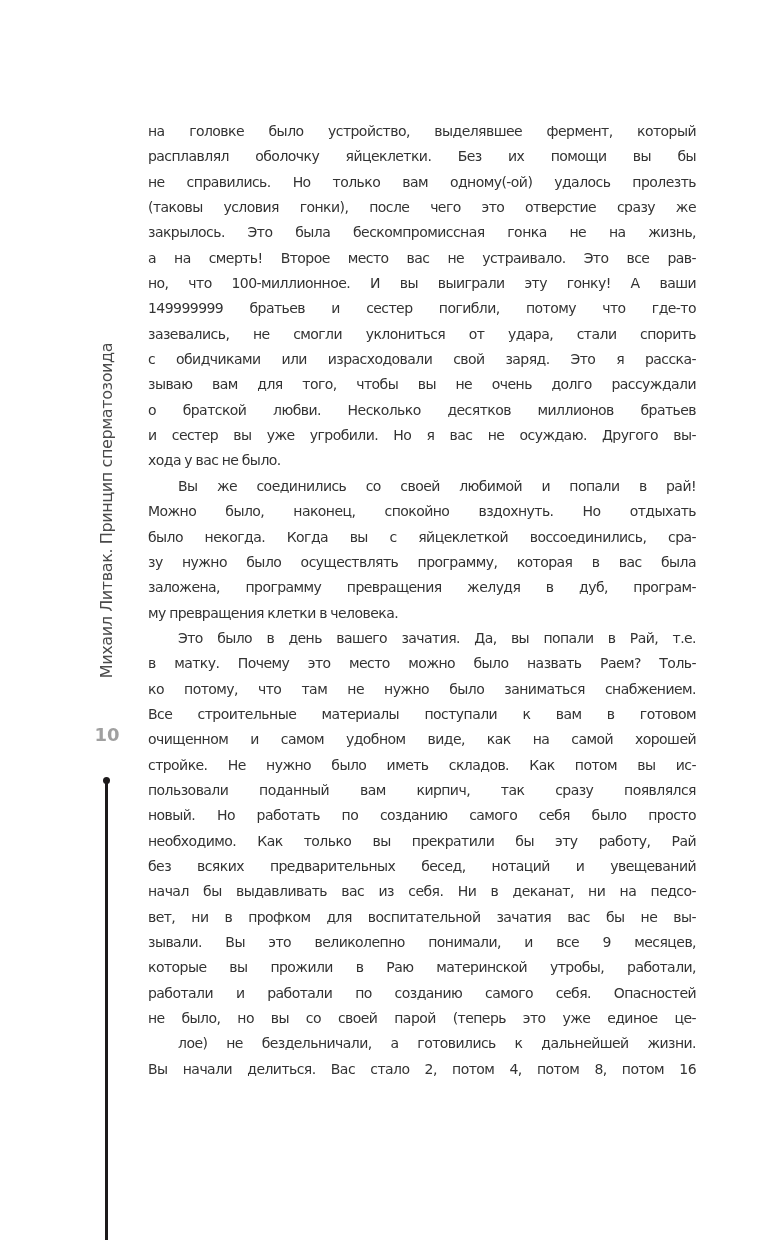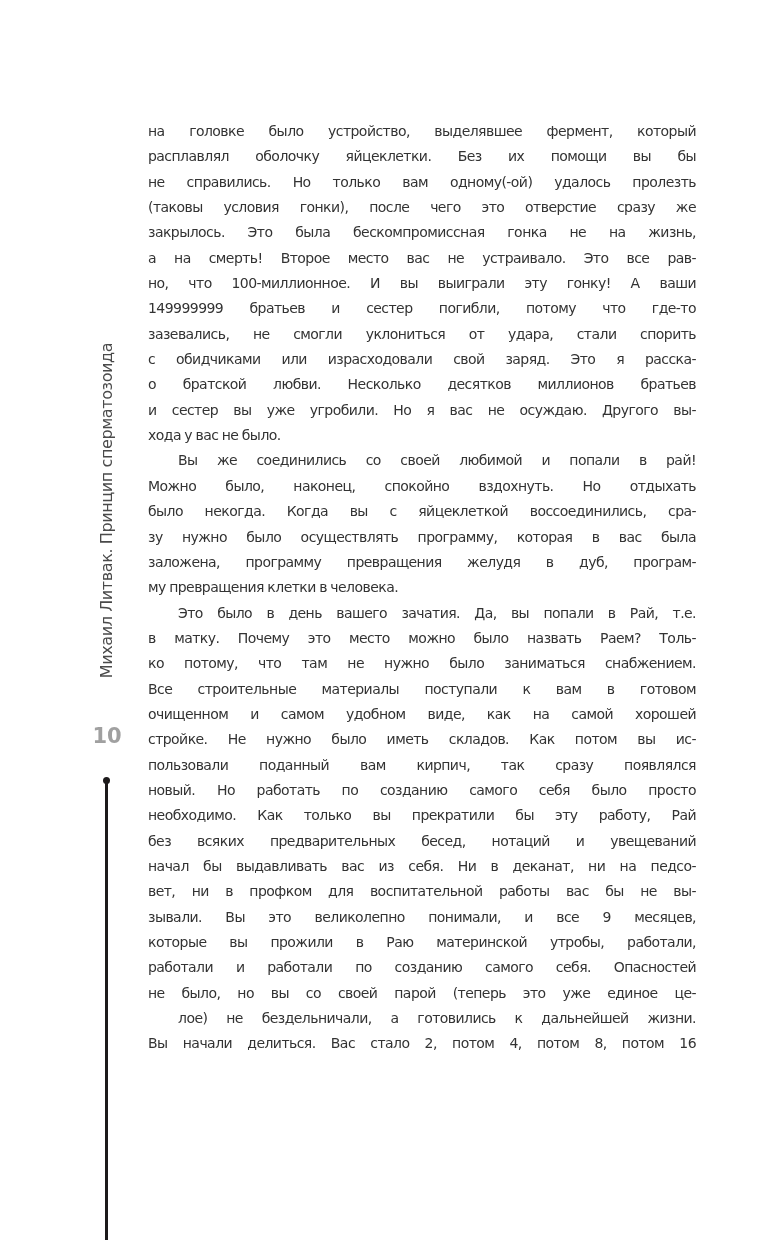--- a/index.html
+++ b/index.html
@@ -42,21 +42,21 @@
     }
     .page-number {
       position: absolute;
       left: 92px;
       top: 724px;
       width: 30px;
       text-align: center;
       color: #a0a0a0;
       font-family: "DejaVu Sans", sans-serif;
       font-weight: bold;
-      font-size: 21px;
+      font-size: 18px;
     }
     .rule-dot {
       position: absolute;
       left: 103px;
       top: 777px;
       width: 7px;
       height: 7px;
       border-radius: 50%;
       background: #1d1a1b;
     }
@@ -113,41 +113,42 @@
       <span class="line" style="white-space: nowrap; word-spacing: 8.76042px;">на головке было устройство, выделявшее фермент, который</span>
       <span class="line" style="white-space: nowrap; word-spacing: 13.1049px;">расплавлял оболочку яйцеклетки. Без их помощи вы бы</span>
       <span class="line" style="white-space: nowrap; word-spacing: 7.94866px;">не справились. Но только вам одному(-ой) удалось пролезть</span>
       <span class="line" style="white-space: nowrap; word-spacing: 8.20703px;">(таковы условия гонки), после чего это отверстие сразу же</span>
       <span class="line" style="white-space: nowrap; word-spacing: 8.91071px;">закрылось. Это была бескомпромиссная гонка не на жизнь,</span>
       <span class="line" style="white-space: nowrap; word-spacing: 7.26875px;">а на смерть! Второе место вас не устраивало. Это все рав-</span>
       <span class="line" style="white-space: nowrap; word-spacing: 8.3559px;">но, что 100-миллионное. И вы выиграли эту гонку! А ваши</span>
       <span class="line" style="white-space: nowrap; word-spacing: 13px;">149999999 братьев и сестер погибли, потому что где-то</span>
       <span class="line" style="white-space: nowrap; word-spacing: 9.84152px;">зазевались, не смогли уклониться от удара, стали спорить</span>
       <span class="line" style="white-space: nowrap; word-spacing: 8.30664px;">с обидчиками или израсходовали свой заряд. Это я расска-</span>
+      <span class="line" style="white-space: nowrap; word-spacing: 8.11285px;">зываю вам для того, чтобы вы не очень долго рассуждали</span>
       <span class="line" style="white-space: nowrap; word-spacing: 11.2995px;">о братской любви. Несколько десятков миллионов братьев</span>
       <span class="line" style="white-space: nowrap; word-spacing: 4.82528px;">и сестер вы уже угробили. Но я вас не осуждаю. Другого вы-</span>
       <span class="line last" style="white-space: nowrap;">хода у вас не было.</span>
       <span class="line indent" style="white-space: nowrap; word-spacing: 8.44444px;">Вы же соединились со своей любимой и попали в рай!</span>
       <span class="line" style="white-space: nowrap; word-spacing: 14.1172px;">Можно было, наконец, спокойно вздохнуть. Но отдыхать</span>
       <span class="line" style="white-space: nowrap; word-spacing: 7.54688px;">было некогда. Когда вы с яйцеклеткой воссоединились, сра-</span>
       <span class="line" style="white-space: nowrap; word-spacing: 6.52344px;">зу нужно было осуществлять программу, которая в вас была</span>
       <span class="line" style="white-space: nowrap; word-spacing: 9.90625px;">заложена, программу превращения желудя в дуб, програм-</span>
       <span class="line last" style="white-space: nowrap;">му превращения клетки в человека.</span>
       <span class="line indent" style="white-space: nowrap; word-spacing: 4.21165px;">Это было в день вашего зачатия. Да, вы попали в Рай, т.е.</span>
       <span class="line" style="white-space: nowrap; word-spacing: 6.79514px;">в матку. Почему это место можно было назвать Раем? Толь-</span>
       <span class="line" style="white-space: nowrap; word-spacing: 7.45898px;">ко потому, что там не нужно было заниматься снабжением.</span>
       <span class="line" style="white-space: nowrap; word-spacing: 11.9241px;">Все строительные материалы поступали к вам в готовом</span>
       <span class="line" style="white-space: nowrap; word-spacing: 9.64844px;">очищенном и самом удобном виде, как на самой хорошей</span>
       <span class="line" style="white-space: nowrap; word-spacing: 8.17535px;">стройке. Не нужно было иметь складов. Как потом вы ис-</span>
       <span class="line" style="white-space: nowrap; word-spacing: 16.099px;">пользовали поданный вам кирпич, так сразу появлялся</span>
       <span class="line" style="white-space: nowrap; word-spacing: 9.23828px;">новый. Но работать по созданию самого себя было просто</span>
       <span class="line" style="white-space: nowrap; word-spacing: 8.63477px;">необходимо. Как только вы прекратили бы эту работу, Рай</span>
       <span class="line" style="white-space: nowrap; word-spacing: 10.4688px;">без всяких предварительных бесед, нотаций и увещеваний</span>
       <span class="line" style="white-space: nowrap; word-spacing: 3.78835px;">начал бы выдавливать вас из себя. Ни в деканат, ни на педсо-</span>
-      <span class="line" style="white-space: nowrap; word-spacing: 5.42031px;">вет, ни в профком для воспитательной работы вас бы не вы-</span>
+      <span class="line" style="white-space: nowrap; word-spacing: 5.42031px;">вет, ни в профком для воспитательной зачатия вас бы не вы-</span>
       <span class="line" style="white-space: nowrap; word-spacing: 11.2715px;">зывали. Вы это великолепно понимали, и все 9 месяцев,</span>
       <span class="line" style="white-space: nowrap; word-spacing: 9.02902px;">которые вы прожили в Раю материнской утробы, работали,</span>
       <span class="line" style="white-space: nowrap; word-spacing: 8.97991px;">работали и работали по созданию самого себя. Опасностей</span>
       <span class="line" style="white-space: nowrap; word-spacing: 6.77415px;">не было, но вы со своей парой (теперь это уже единое це-</span>
       <span class="line" style="white-space: nowrap; word-spacing: 9.26339px; margin-left: 30px;">лое) не бездельничали, а готовились к дальнейшей жизни.</span>
       <span class="line" style="white-space: nowrap; word-spacing: 4.80682px;">Вы начали делиться. Вас стало 2, потом 4, потом 8, потом 16</span>
     </div>
 
 </div>
 

